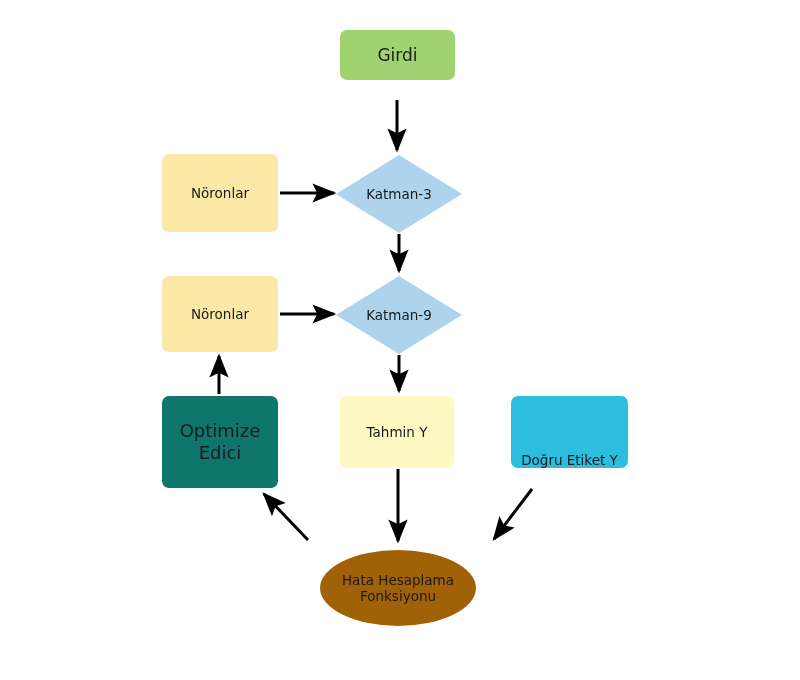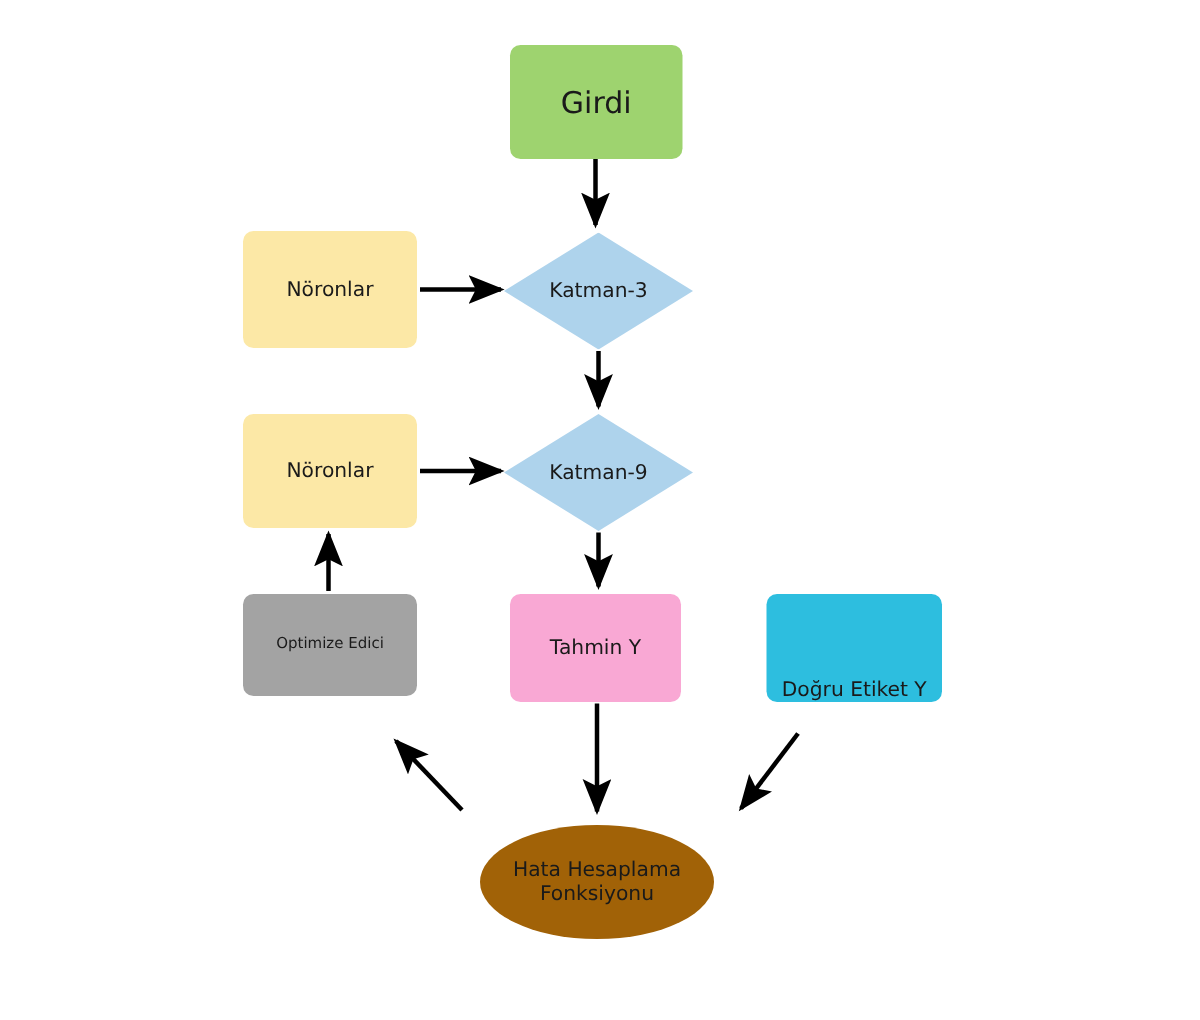--- a/index.html
+++ b/index.html
@@ -41,46 +41,46 @@
     display: block;
     white-space: pre-line;
   }
 
   
   .rect {
     border-radius: 7px;
   }
   #node-girdi {
     left: 340px; top: 30px;
-    width: 115px; height: 76px;
+    width: 115px; height: 50px;
     background: #9ed36f;
-    font-size: 20px;
+    font-size: 17px;
   }
   #node-neurons-1 {
     left: 162px; top: 154px;
     width: 116px; height: 78px;
     background: #fce8a6;
     font-size: 13.5px;
   }
   #node-neurons-2 {
     left: 162px; top: 276px;
     width: 116px; height: 76px;
     background: #fce8a6;
     font-size: 13.5px;
   }
   #node-optimizer {
     left: 162px; top: 396px;
-    width: 116px; height: 68px;
-    background: #a3a3a3;
-    font-size: 10px;
+    width: 116px; height: 92px;
+    background: #0f766e;
+    font-size: 18px;
   }
   #node-prediction {
     left: 340px; top: 396px;
     width: 114px; height: 72px;
-    background: #f9a8d4;
+    background: #fef9c3;
     font-size: 13.5px;
   }
   #node-truelabel {
     left: 511px; top: 396px;
     width: 117px; height: 72px;
     background: #2dbedf;
     font-size: 13.5px;
     align-items: flex-end;
   }
 

